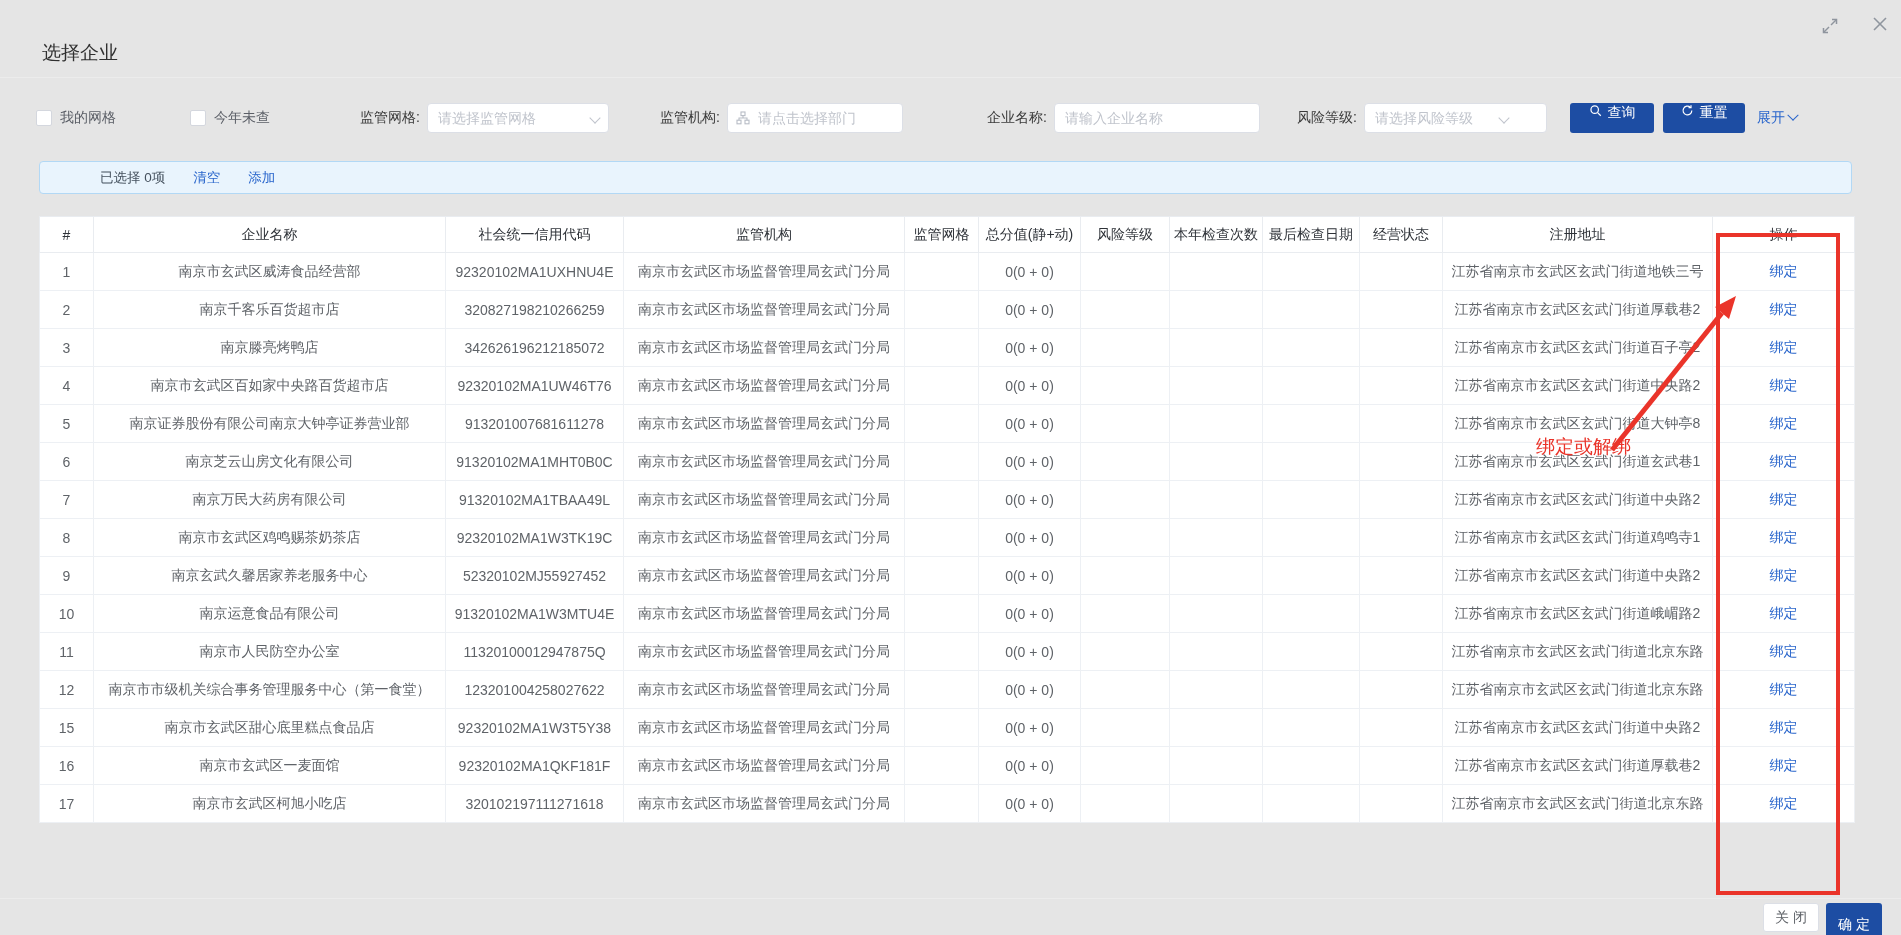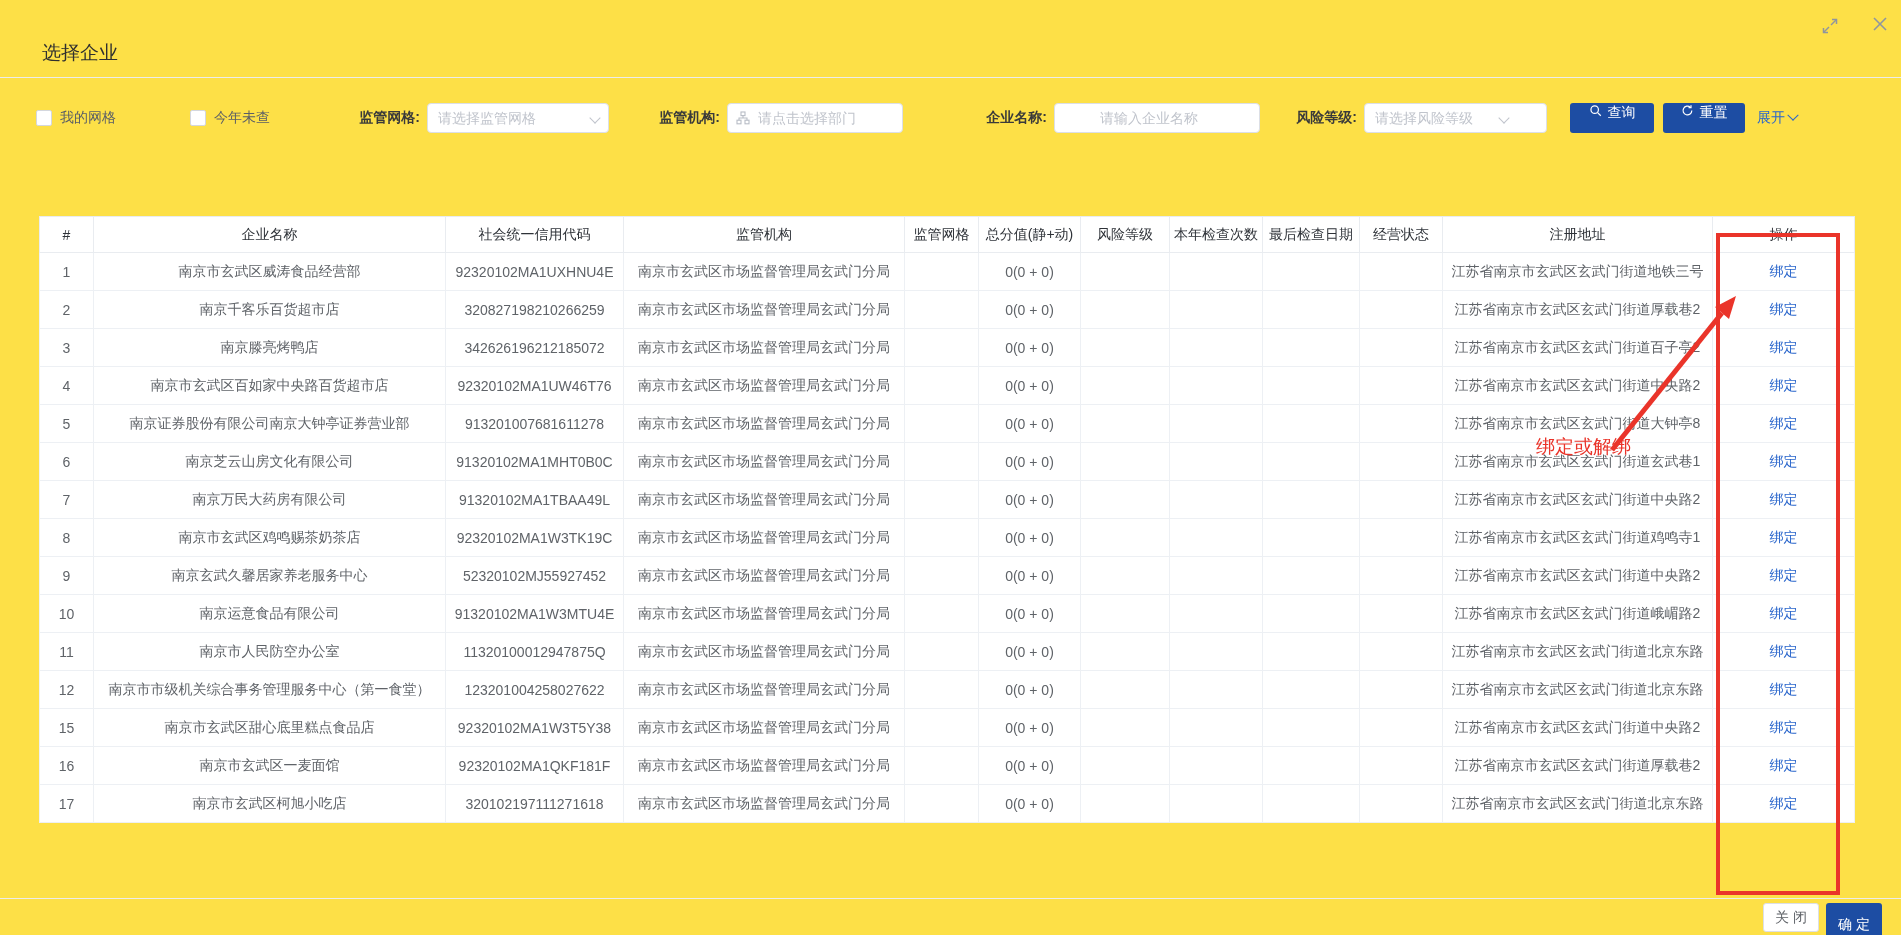--- a/index.html
+++ b/index.html
@@ -1,30 +1,30 @@
 <!DOCTYPE html>
 <html style="--primary: #1d4da3; --link: #2a66cc; --red: #ea342a;"><head>
 <meta charset="utf-8">
 <style>
   html,body{margin:0;padding:0;background:#fff;}
-  .stage{position:relative;width:1901px;height:935px;background:#fde047;overflow:hidden;
+  .stage{position:relative;width:1901px;height:935px;background:#e5e5e5;overflow:hidden;
          font-family:"Liberation Sans","DejaVu Sans",sans-serif;color:#333;}
 
   
   .dlg-title{position:absolute;left:42px;top:40px;font-size:19px;color:#2f2f2f;}
   .ic-full{position:absolute;left:1820px;top:16px;width:20px;height:20px;cursor:pointer;}
   .ic-close{position:absolute;left:1868px;top:12px;width:24px;height:24px;cursor:pointer;}
   .hdr-divider{position:absolute;left:0;top:77px;width:1901px;height:1px;background:#ececec;}
 
   
   .f-abs{position:absolute;top:103px;height:30px;display:flex;align-items:center;}
   .cb-box{width:14px;height:14px;border:1px solid #d4d7de;border-radius:2px;background:#fff;
           display:inline-block;margin-right:8px;cursor:pointer;flex:none;}
   .cb-label{font-size:14px;color:#5a5e66;}
-  .f-label{font-size:14px;font-weight:700;color:#3a3a3a;justify-content:flex-end;}
+  .f-label{font-size:14px;font-weight:400;color:#3a3a3a;justify-content:flex-end;}
   .f-input{border:1px solid #dcdfe6;border-radius:4px;height:30px;box-sizing:border-box;
            font-size:14px;color:#606266;padding:0 10px;outline:none;background:#fff;
            font-family:inherit;}
   .f-input::placeholder{color:#c0c4cc;opacity:1;}
   .sel-wrap{position:absolute;top:103px;}
   .sel-wrap input{width:100%;padding-right:26px;}
   .chev{position:absolute;right:10px;top:11px;width:7px;height:7px;border-right:1.5px solid #c0c4cc;
         border-bottom:1.5px solid #c0c4cc;transform:rotate(45deg);pointer-events:none;}
   .org-ic{position:absolute;left:9px;top:8px;pointer-events:none;}
   .btn{position:absolute;top:103px;height:30px;border:none;border-radius:3px;background:var(--primary);
@@ -109,21 +109,21 @@
     <svg class="org-ic" width="14" height="14" viewBox="0 0 14 14">
       <rect x="5" y="1" width="4" height="3.6" fill="none" stroke="#b8bdc6" stroke-width="1.1"></rect>
       <rect x="1" y="9.2" width="4" height="3.6" fill="none" stroke="#b8bdc6" stroke-width="1.1"></rect>
       <rect x="9" y="9.2" width="4" height="3.6" fill="none" stroke="#b8bdc6" stroke-width="1.1"></rect>
       <path d="M7 4.6 V7 M3 9.2 V7 H11 V9.2" fill="none" stroke="#b8bdc6" stroke-width="1.1"></path>
     </svg>
   </div>
 
   <div class="f-abs f-label" style="left:967px;width:80px">企业名称:</div>
   <div class="sel-wrap" style="left:1054px;width:186px">
-    <input class="f-input" style="width: 206px; text-align: center;" placeholder="请输入企业名称">
+    <input class="f-input" style="width: 206px;" placeholder="请输入企业名称">
   </div>
 
   <div class="f-abs f-label" style="left:1277px;width:80px">风险等级:</div>
   <div class="sel-wrap" style="left:1364px;width:154px">
     <input class="f-input" style="width: 183px;" readonly="" placeholder="请选择风险等级">
     <span class="chev"></span>
   </div>
 
   <button class="btn" style="left:1570px;width:84px">
     <svg width="13" height="13" viewBox="0 0 16 16">
@@ -137,20 +137,25 @@
       <path d="M13.3 8a5.4 5.4 0 1 1-1.7-3.9" fill="none" stroke="#fff" stroke-width="1.5"></path>
       <polyline points="12.3,1.4 12.3,4.4 9.3,4.4" fill="none" stroke="#fff" stroke-width="1.5"></polyline>
     </svg>
     <span>重置</span>
   </button>
   <div class="expand" style="left:1757px">
     <span>展开</span>
     <span class="chev-b"></span>
   </div>
 
+  <div class="sel-bar">
+    <span class="info">已选择 0项</span>
+    <span class="lnk">清空</span>
+    <span class="lnk">添加</span>
+  </div>
 
   <table class="grid">
     <colgroup>
       <col style="width:54px">
         <col style="width:352px">
         <col style="width:178px">
         <col style="width:281px">
       <col style="width:74px">
         <col style="width:102px">
         <col style="width:89px">

